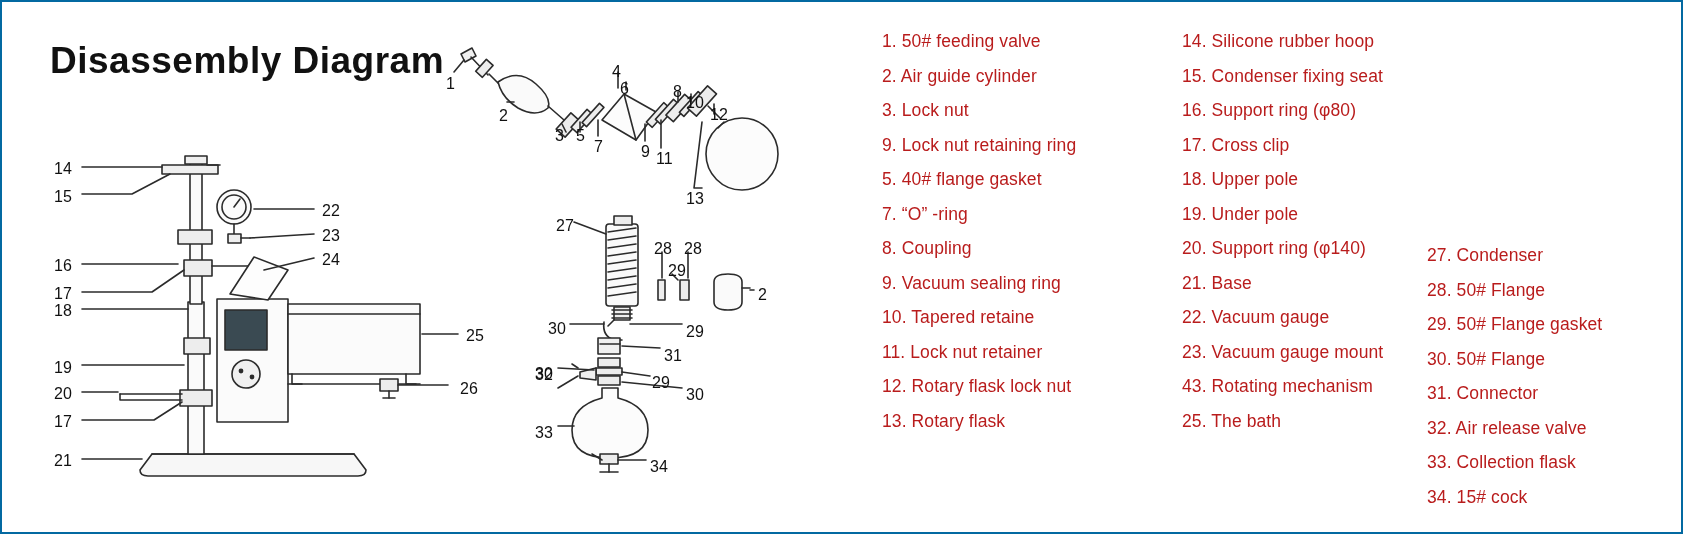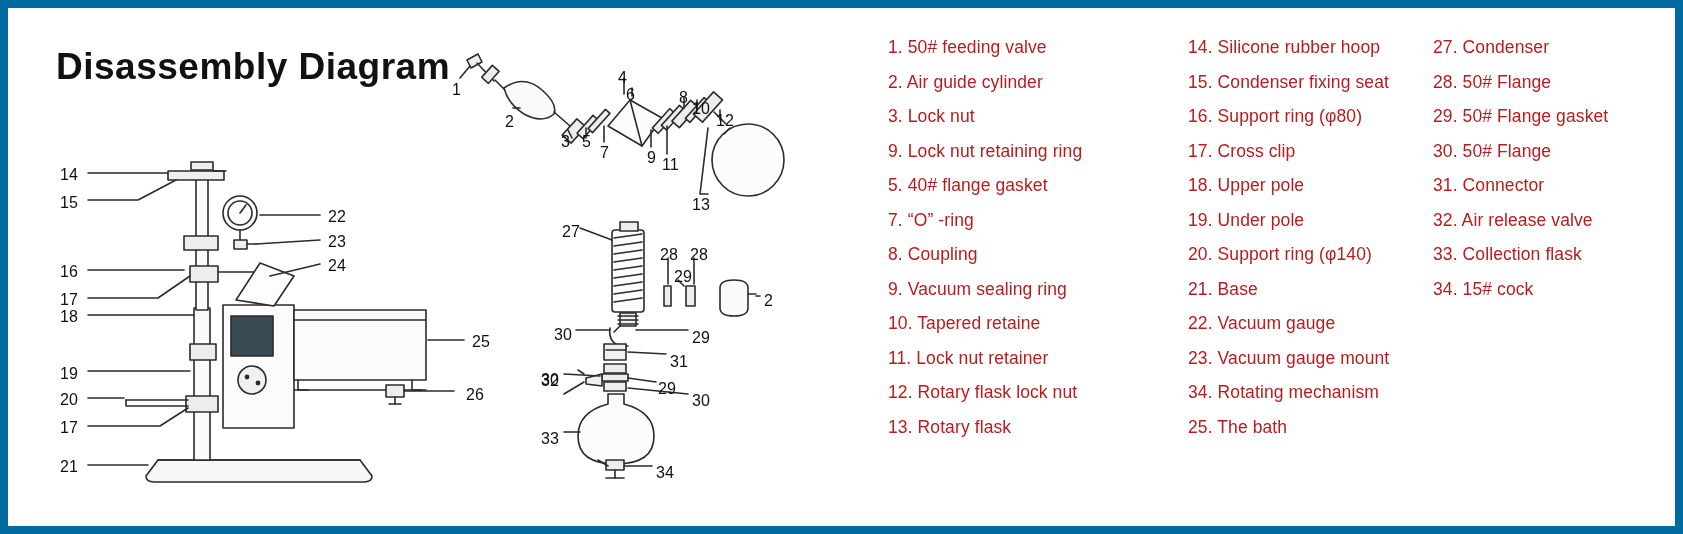--- a/index.html
+++ b/index.html
@@ -8,21 +8,21 @@
     background: #ffffff;
   }
   body {
     font-family: "Liberation Sans", sans-serif;
   }
   #page {
     position: relative;
     width: 1683px;
     height: 534px;
     background: #ffffff;
-    border: 8px solid #0369a1;
+    border: 2px solid #0369a1;
     box-sizing: border-box;
     overflow: hidden;
   }
   
   #diagram-title {
     position: absolute;
     left: 48px;
     top: 38px;
     font-size: 37px;
     font-weight: bold;
@@ -40,21 +40,21 @@
     display: flex;
     flex-direction: row;
     gap: 0px;
   }
   .legend-col {
     display: flex;
     flex-direction: column;
   }
   .legend-col.c1 { width: 300px; }
   .legend-col.c2 { width: 245px; }
-  .legend-col.c3 { width: 245px; }
+  .legend-col.c3 { width: 245px; justify-content: flex-end; }
   .legend-item {
     font-size: 17.5px;
     color: #b91c1c;
     line-height: 34.5px;
     white-space: nowrap;
     letter-spacing: 0.1px;
   }
   
   #drawing {
     position: absolute;
@@ -295,21 +295,21 @@
       <div class="legend-item">14. Silicone rubber hoop</div>
       <div class="legend-item">15. Condenser fixing seat</div>
       <div class="legend-item">16. Support ring (φ80)</div>
       <div class="legend-item">17. Cross clip</div>
       <div class="legend-item">18. Upper pole</div>
       <div class="legend-item">19. Under pole</div>
       <div class="legend-item">20. Support ring (φ140)</div>
       <div class="legend-item">21. Base</div>
       <div class="legend-item">22. Vacuum gauge</div>
       <div class="legend-item">23. Vacuum gauge mount</div>
-      <div class="legend-item">34. Rotating mechanism</div>
+      <div class="legend-item">43. Rotating mechanism</div>
       <div class="legend-item">25. The bath</div>
     </div>
     <div class="legend-col c3">
       <div class="legend-item">27. Condenser</div>
       <div class="legend-item">28. 50# Flange</div>
       <div class="legend-item">29. 50# Flange gasket</div>
       <div class="legend-item">30. 50# Flange</div>
       <div class="legend-item">31. Connector</div>
       <div class="legend-item">32. Air release valve</div>
       <div class="legend-item">33. Collection flask</div>

